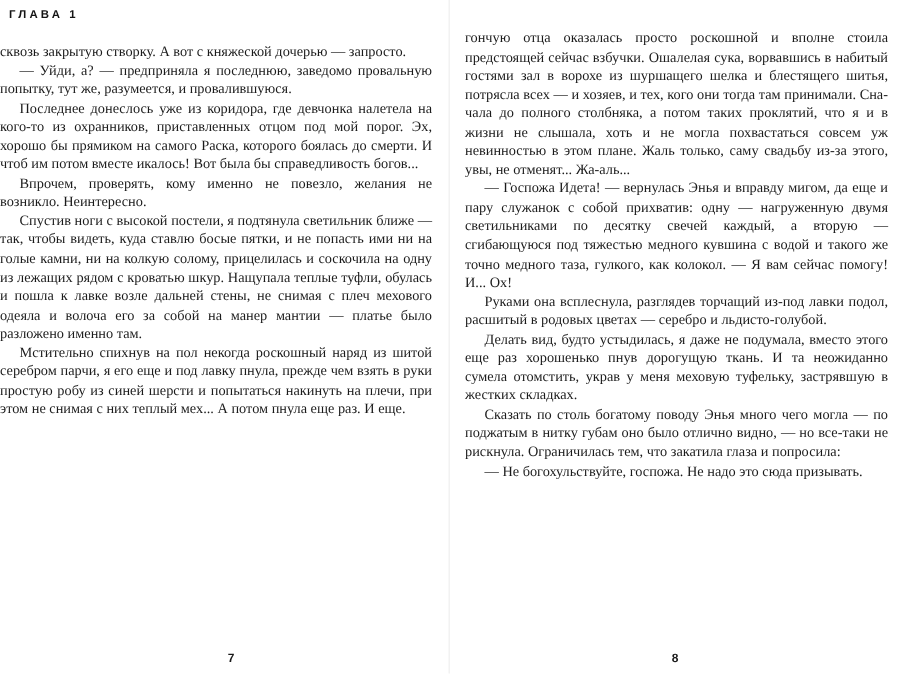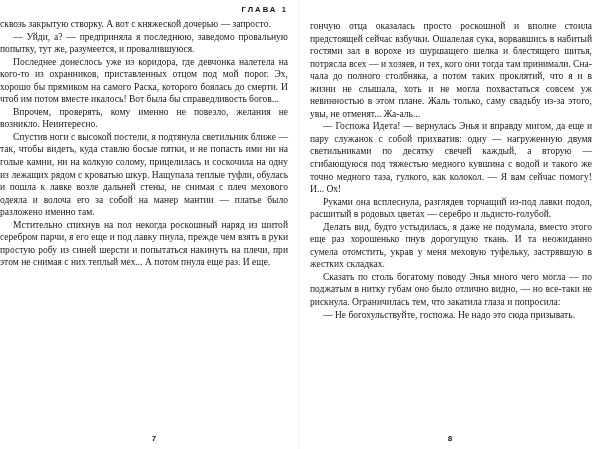--- a/index.html
+++ b/index.html
@@ -35,21 +35,21 @@
     height: 449px;
     box-sizing: border-box;
   }
   .page-left {
     padding: 0 12px 0 0;
   }
   .page-right {
     padding: 0 8px 0 10px;
   }
   .running-head {
-    text-align: right;
+    text-align: left;
     font-family: "Liberation Sans", "DejaVu Sans", sans-serif;
     font-size: 7.6px;
     letter-spacing: 2.1px;
     font-weight: 700;
     color: #141414;
     text-transform: uppercase;
     margin: 4px 0 0 0;
     height: 11px;
     line-height: 11px;
   }
@@ -62,21 +62,21 @@
   .body-text {
     font-size: 9.55px;
     line-height: 12.55px;
     text-align: justify;
     text-justify: inter-word;
     hyphens: manual;
     margin: 0;
     color: #1b1b1b;
   }
   .page-left .body-text {
-    margin-top: 3px;
+    margin-top: 14px;
   }
   .page-right .body-text {
     margin-top: 20px;
   }
   .body-text p {
     margin: 0;
     text-indent: 13px;
   }
   .body-text p.no-indent {
     text-indent: 0;

